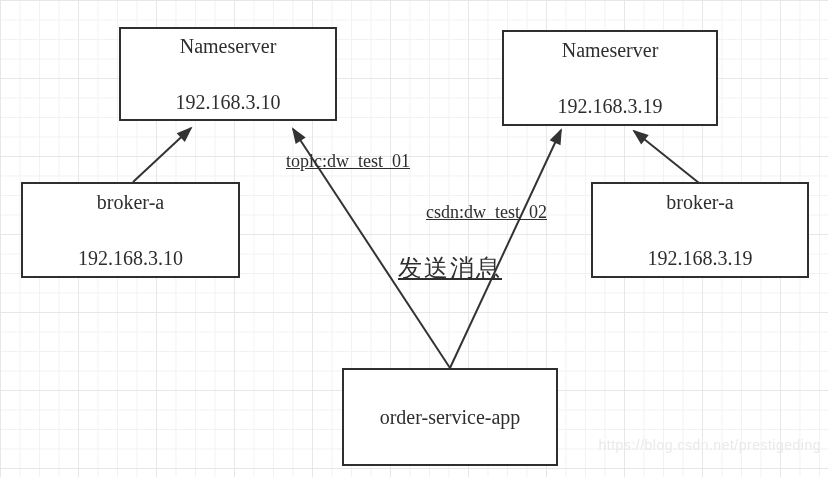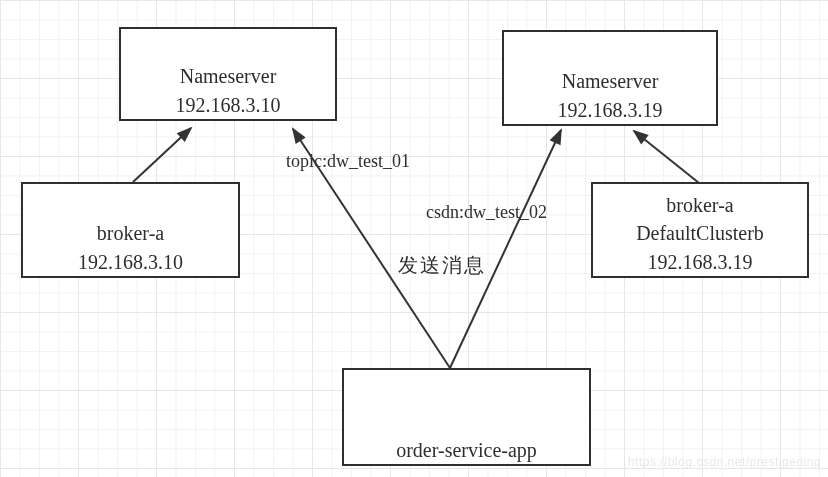--- a/index.html
+++ b/index.html
@@ -43,48 +43,50 @@
   }
 
   .node {
     position: absolute;
     background: #ffffff;
     border: 2px solid var(--box-border);
     color: var(--text);
     display: flex;
     flex-direction: column;
     align-items: center;
-    justify-content: flex-end;
+    justify-content: center;
     text-align: center;
     font-size: 20px;
     line-height: 1.42;
+    gap: 28px;
   }
   .node-ns1  { left: 119px; top:  27px; width: 218px; height:  94px; }
   .node-ns2  { left: 502px; top:  30px; width: 216px; height:  96px; }
   .node-br1  { left:  21px; top: 182px; width: 219px; height:  96px; }
   .node-br2  { left: 591px; top: 182px; width: 218px; height:  96px; }
-  .node-app  { left: 342px; top: 368px; width: 249px; height:  98px; }
+  .node-app  { left: 342px; top: 368px; width: 216px; height:  98px; }
 
   .edge-label {
     position: absolute;
     color: var(--text);
     font-size: 18px;
     white-space: nowrap;
+    text-decoration: underline;
   }
   .label-topic1 { left: 286px; top: 151px; }
   .label-topic2 { left: 426px; top: 202px; }
-  .label-send   { left: 398px; top: 252px; font-size: 20px; letter-spacing: 2px; }
+  .label-send   { left: 398px; top: 252px; font-size: 24px; letter-spacing: 2px; }
 
   .watermark {
     position: absolute;
     right: 7px;
-    bottom: 8px;
+    bottom: 24px;
     color: var(--watermark);
     font-family: "Liberation Sans", "DejaVu Sans", sans-serif;
-    font-size: 12px;
+    font-size: 14px;
     letter-spacing: 0.5px;
     white-space: nowrap;
   }
 </style>
 </head>
 <body>
 
 <div class="canvas">
 
   <svg class="edges" viewBox="0 0 828 477" xmlns="http://www.w3.org/2000/svg">
@@ -109,21 +111,20 @@
     <div>192.168.3.19</div>
   </div>
 
   <div class="node node-br1">
     <div>broker-a</div>
     <div>192.168.3.10</div>
   </div>
 
   <div class="node node-br2">
     <div>broker-a</div>
-    <div>DefaultClusterb</div>
     <div>192.168.3.19</div>
   </div>
 
   <div class="node node-app">
     <div>order-service-app</div>
   </div>
 
   <div class="edge-label label-topic1">topic:dw_test_01</div>
   <div class="edge-label label-topic2">csdn:dw_test_02</div>
   <div class="edge-label label-send">发送消息</div>

